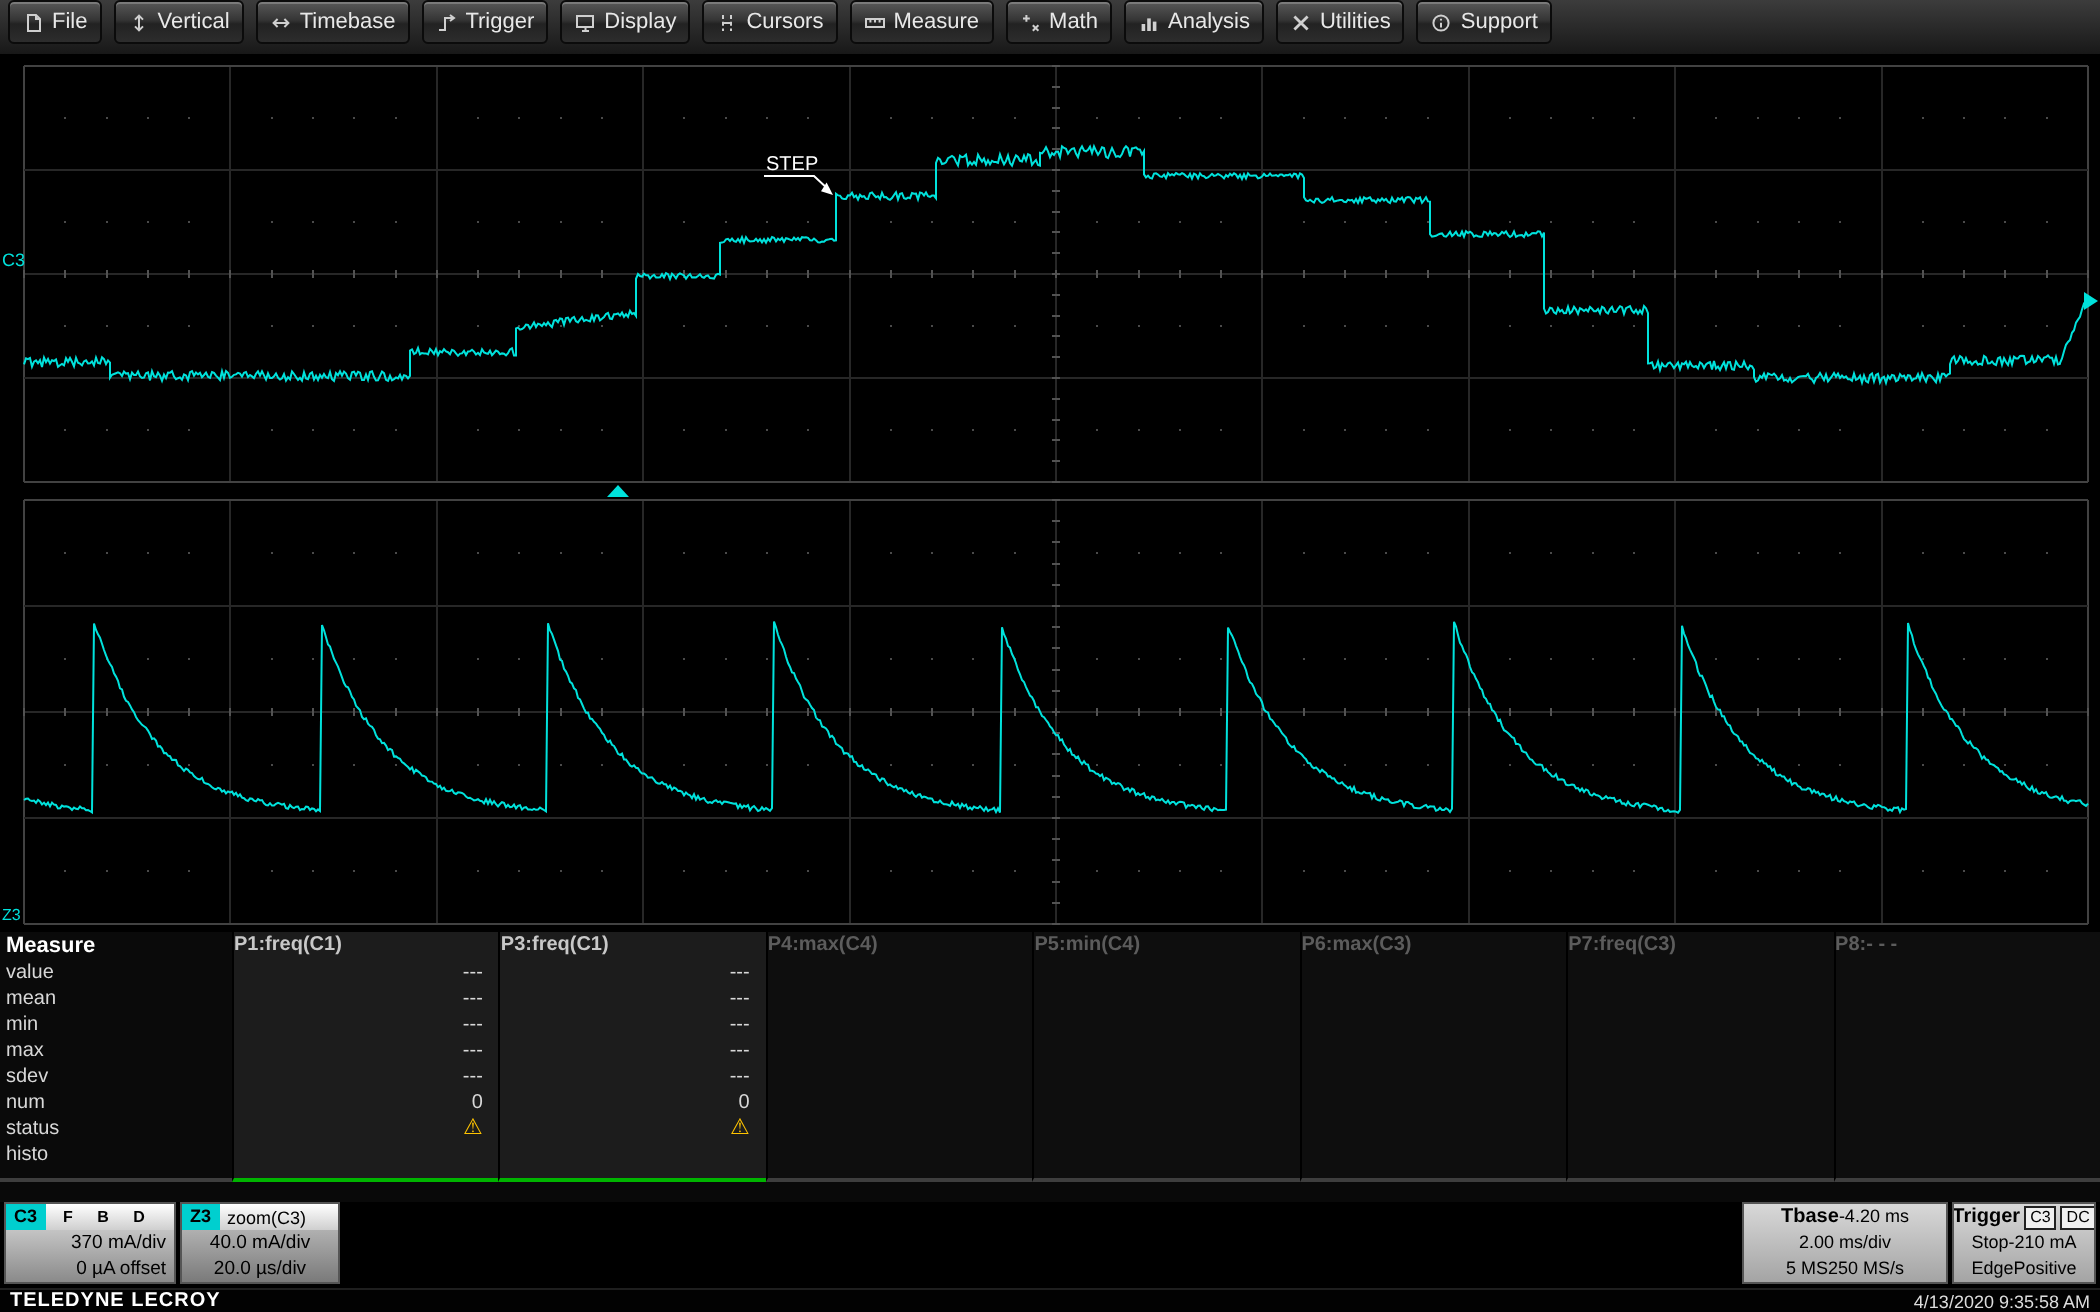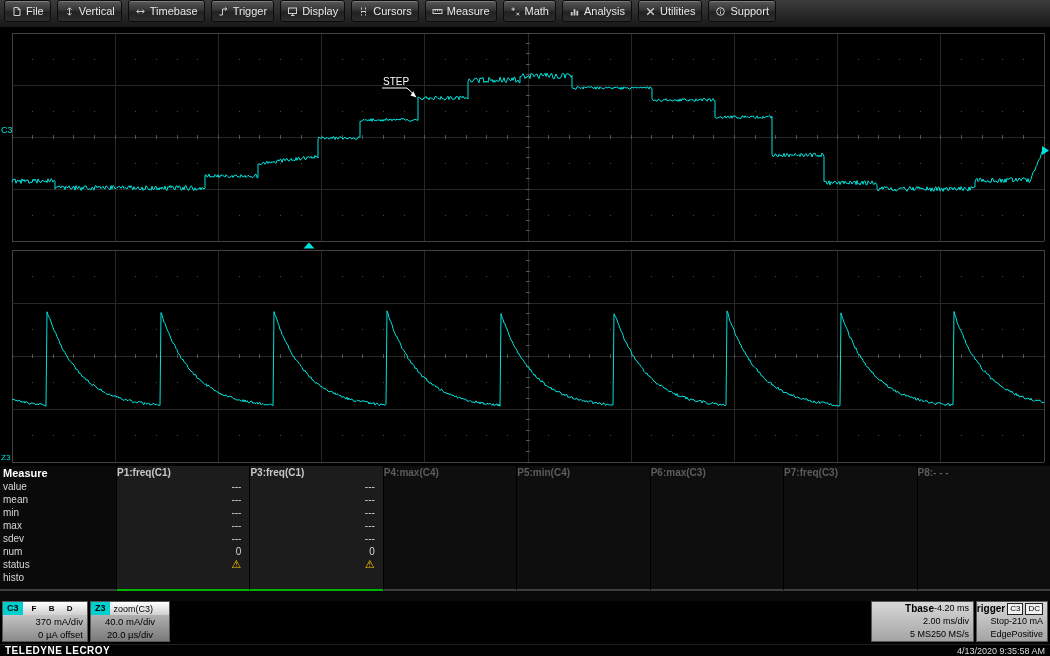--- a/index.html
+++ b/index.html
@@ -48,21 +48,21 @@
          height:13px;line-height:13px;}
   .flags{margin-left:9px;letter-spacing:5px;font-size:8px;font-weight:bold;}
   .dfunc{margin-left:4px;font-size:9px;}
   .dbody{height:26px;background:linear-gradient(#c4c4c4,#8a8a8a);color:#000;font-size:9.5px;
          line-height:13px;text-align:right;padding-right:4px;}
   #z3box .dbody{text-align:center;padding-right:0;background:linear-gradient(#b0b0b0,#7a7a7a);}
   .infobox{background:linear-gradient(#d8d8d8,#a4a4a4);padding:0 4px;box-sizing:border-box;
            font-size:9px;color:#000;}
   #tbasebox{left:871px;width:103px;}
   #trigbox{left:976px;width:72px;}
-  .irow{display:flex;justify-content:flex-end;align-items:center;height:13px;line-height:13px;}
+  .irow{display:flex;justify-content:center;align-items:center;height:13px;line-height:13px;}
   .irow .lbl{font-weight:bold;font-size:10px;}
   .chips{display:flex;}
   .chip{border:1px solid #222;background:#f0f0f0;font-size:8px;height:10px;line-height:10px;
         padding:0 2px;margin-left:2px;}
 
   
   #footer{position:absolute;top:644px;left:0;width:1050px;height:12px;box-sizing:border-box;
           display:flex;justify-content:space-between;align-items:center;padding:0 5px;
           background:#020202;border-top:1px solid #1e1e1e;}
   .brand{color:#fff;font-weight:bold;font-size:10px;letter-spacing:.5px;}

